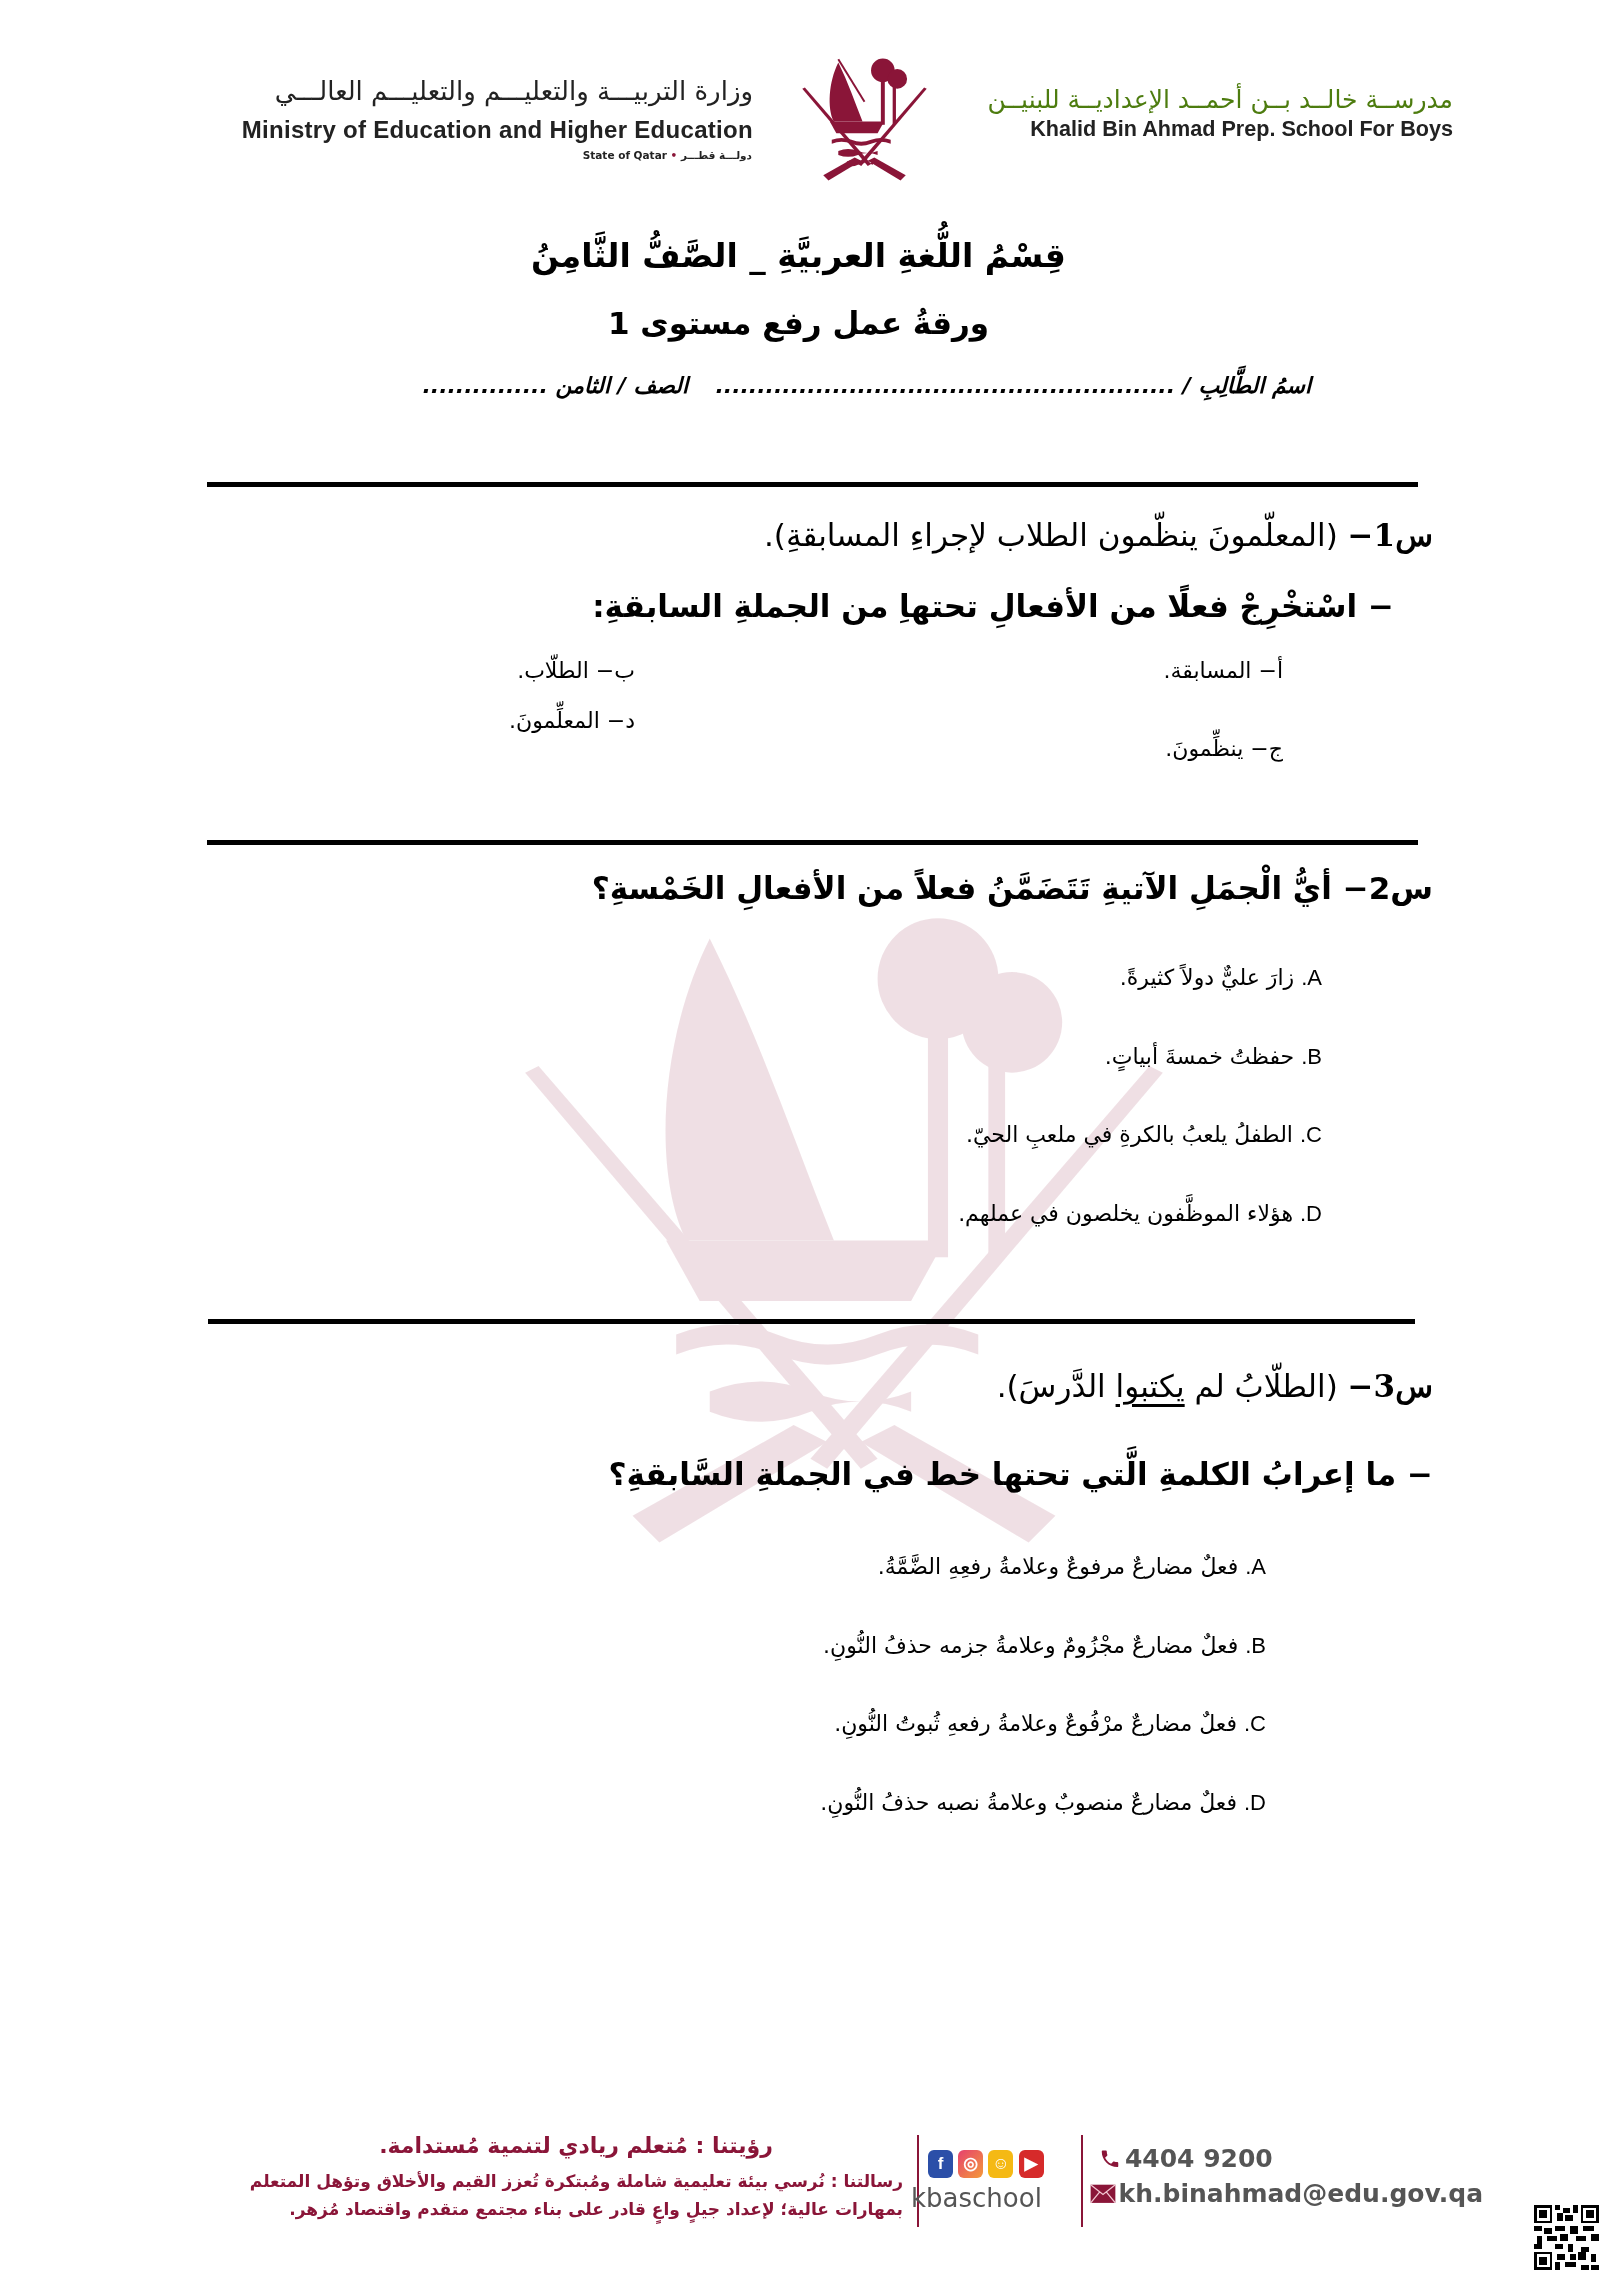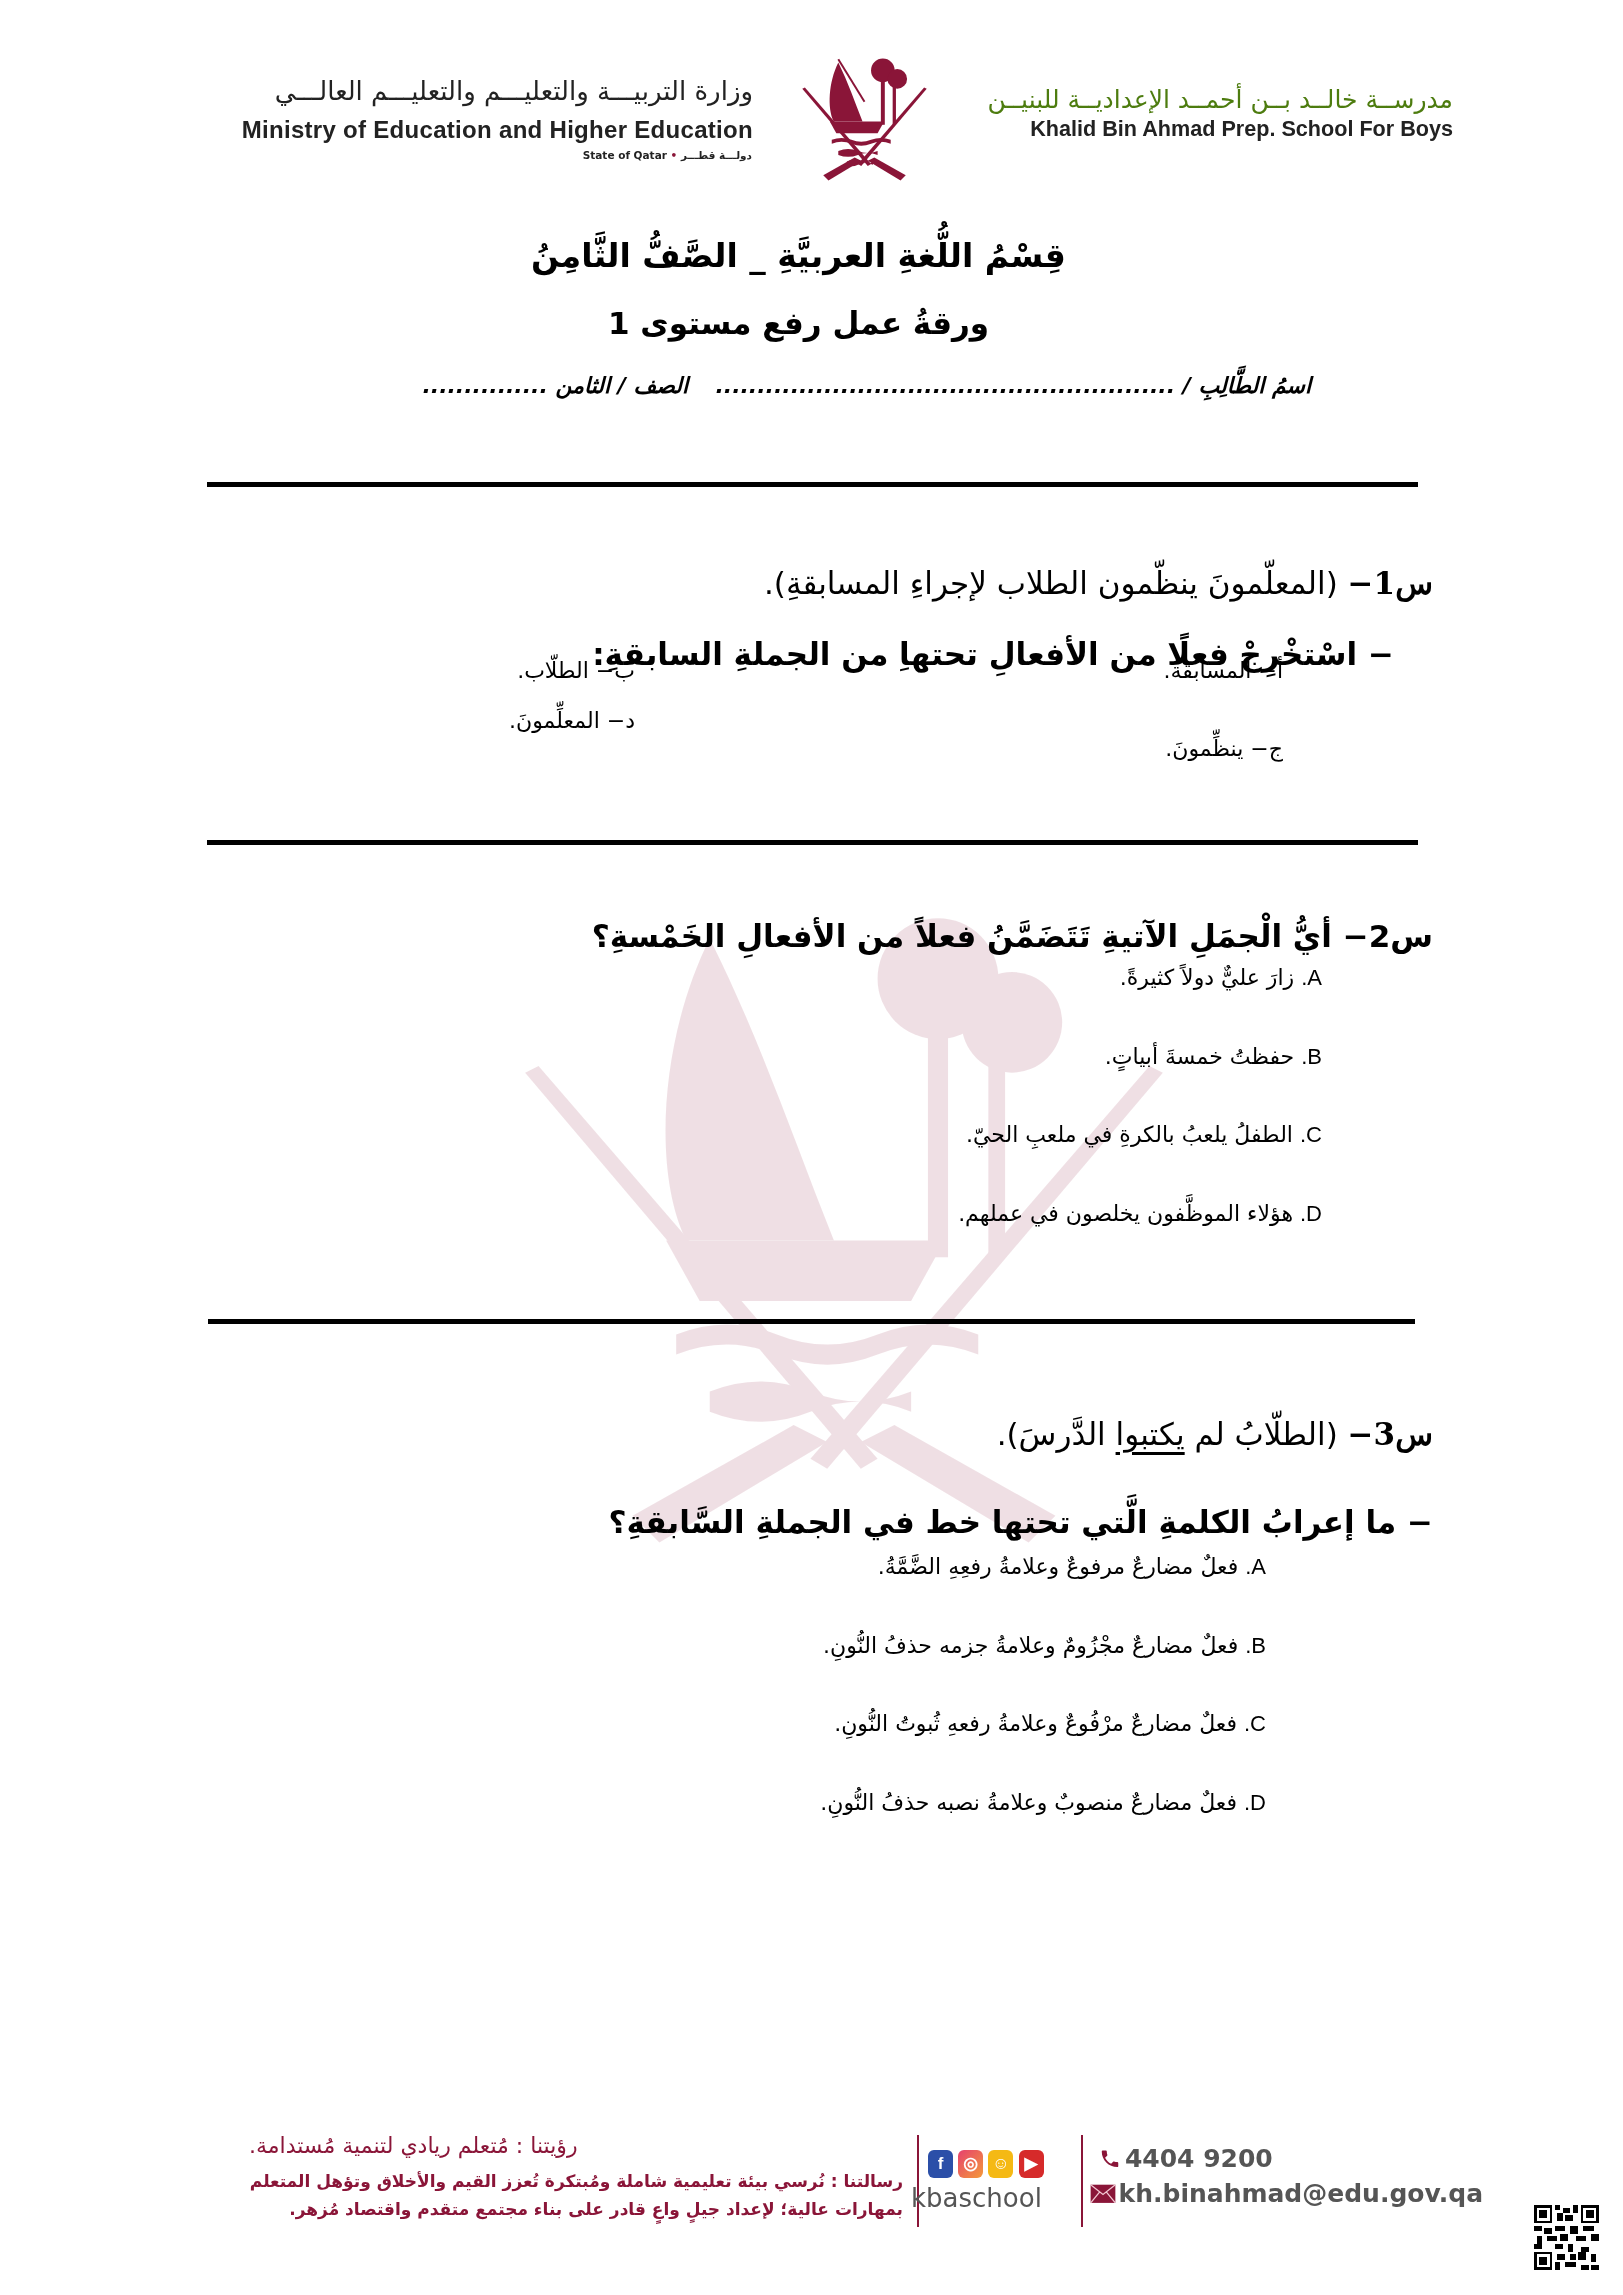--- a/index.html
+++ b/index.html
@@ -21,29 +21,29 @@
   .watermark { left: 458px; top: 864px; width: 772px; height: 753px; opacity: 0.13; }
 
   
   .title1 { left: 262px; top: 236px; width: 1073px; text-align: center; font-family: "DejaVu Sans", sans-serif; font-weight: bold; font-size: 33px; }
   .title2 { left: 262px; top: 305px; width: 1073px; text-align: center; font-family: "DejaVu Sans", sans-serif; font-weight: bold; font-size: 31px; }
   .name-row { left: 281px; top: 373px; width: 1152px; text-align: center; font-weight: bold; font-size: 22px; white-space: nowrap; font-style: italic; }
   .name-row span { margin-left: 19.6px; }
 
   .sep { height: 4.6px; background: #000; }
 
-  .q-line { right: 190px; text-align: right; font-size: 31px; white-space: nowrap; margin-top: 48px; }
+  .q-line { right: 190px; text-align: right; font-size: 31px; white-space: nowrap; }
   .q-num { font-weight: bold; font-family: "DejaVu Serif", serif; }
   .q-bold { font-weight: bold; }
   .opt { font-size: 22px; white-space: nowrap; text-align: right; }
   .opt .letter { font-family: "Liberation Sans", sans-serif; }
   .underline { text-decoration: underline; text-underline-offset: 6.5px; }
 
   
-  .vision { left: 249px; top: 2133px; width: 654px; text-align: left; font-size: 22px; font-weight: normal; color: #8a1538; white-space: nowrap; }
+  .vision { left: 249px; top: 2133px; width: 654px; text-align: center; font-size: 22px; font-weight: bold; color: #8a1538; white-space: nowrap; }
   .mission1 { left: 196px; top: 2171px; width: 707px; text-align: right; font-size: 17px; font-weight: bold; color: #8a1538; white-space: nowrap; }
   .mission2 { left: 196px; top: 2199px; width: 707px; text-align: right; font-size: 17px; font-weight: bold; color: #8a1538; white-space: nowrap; }
   .vbar { width: 2px; background: #8a1538; }
   .social-icons { left: 928px; top: 2150px; display: flex; gap: 5.2px; }
   .soc { width: 25px; height: 27.5px; border-radius: 5.9px; display: flex; align-items: center; justify-content: center; color: #fff; font-weight: bold; font-size: 17px; font-family: "Liberation Sans", sans-serif; }
   .soc.fb { background: #2b4fa8; }
   .soc.ig { background: linear-gradient(135deg, #e6406e, #f49a3a); }
   .soc.sc { background: #f5b914; }
   .soc.yt { background: #d62a2a; }
   .handle { left: 911px; top: 2183px; font-family: "DejaVu Sans", sans-serif; font-size: 26px; color: #555; }

